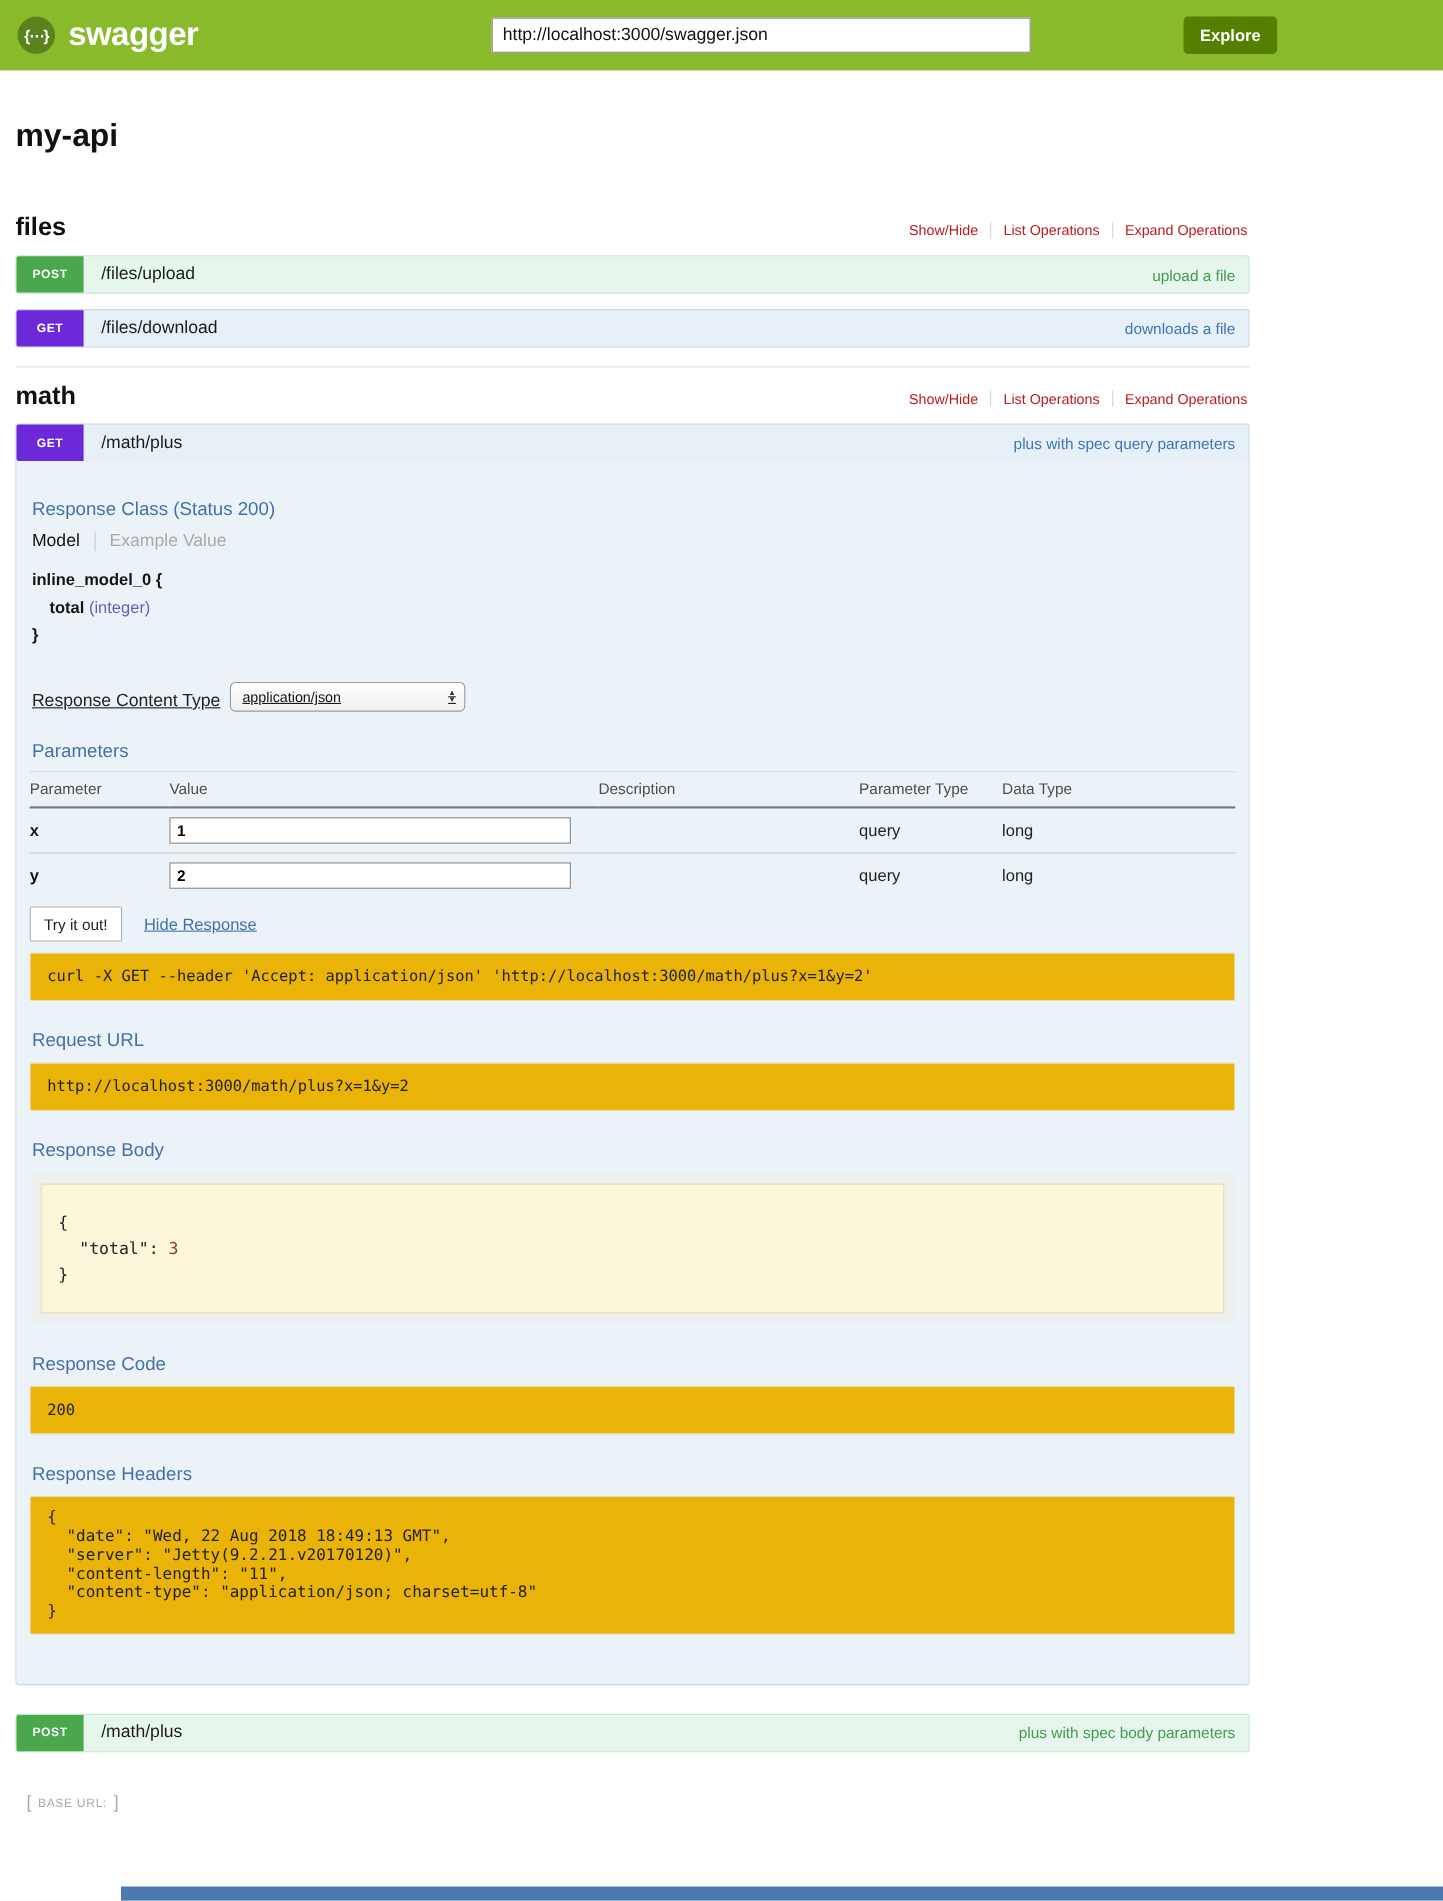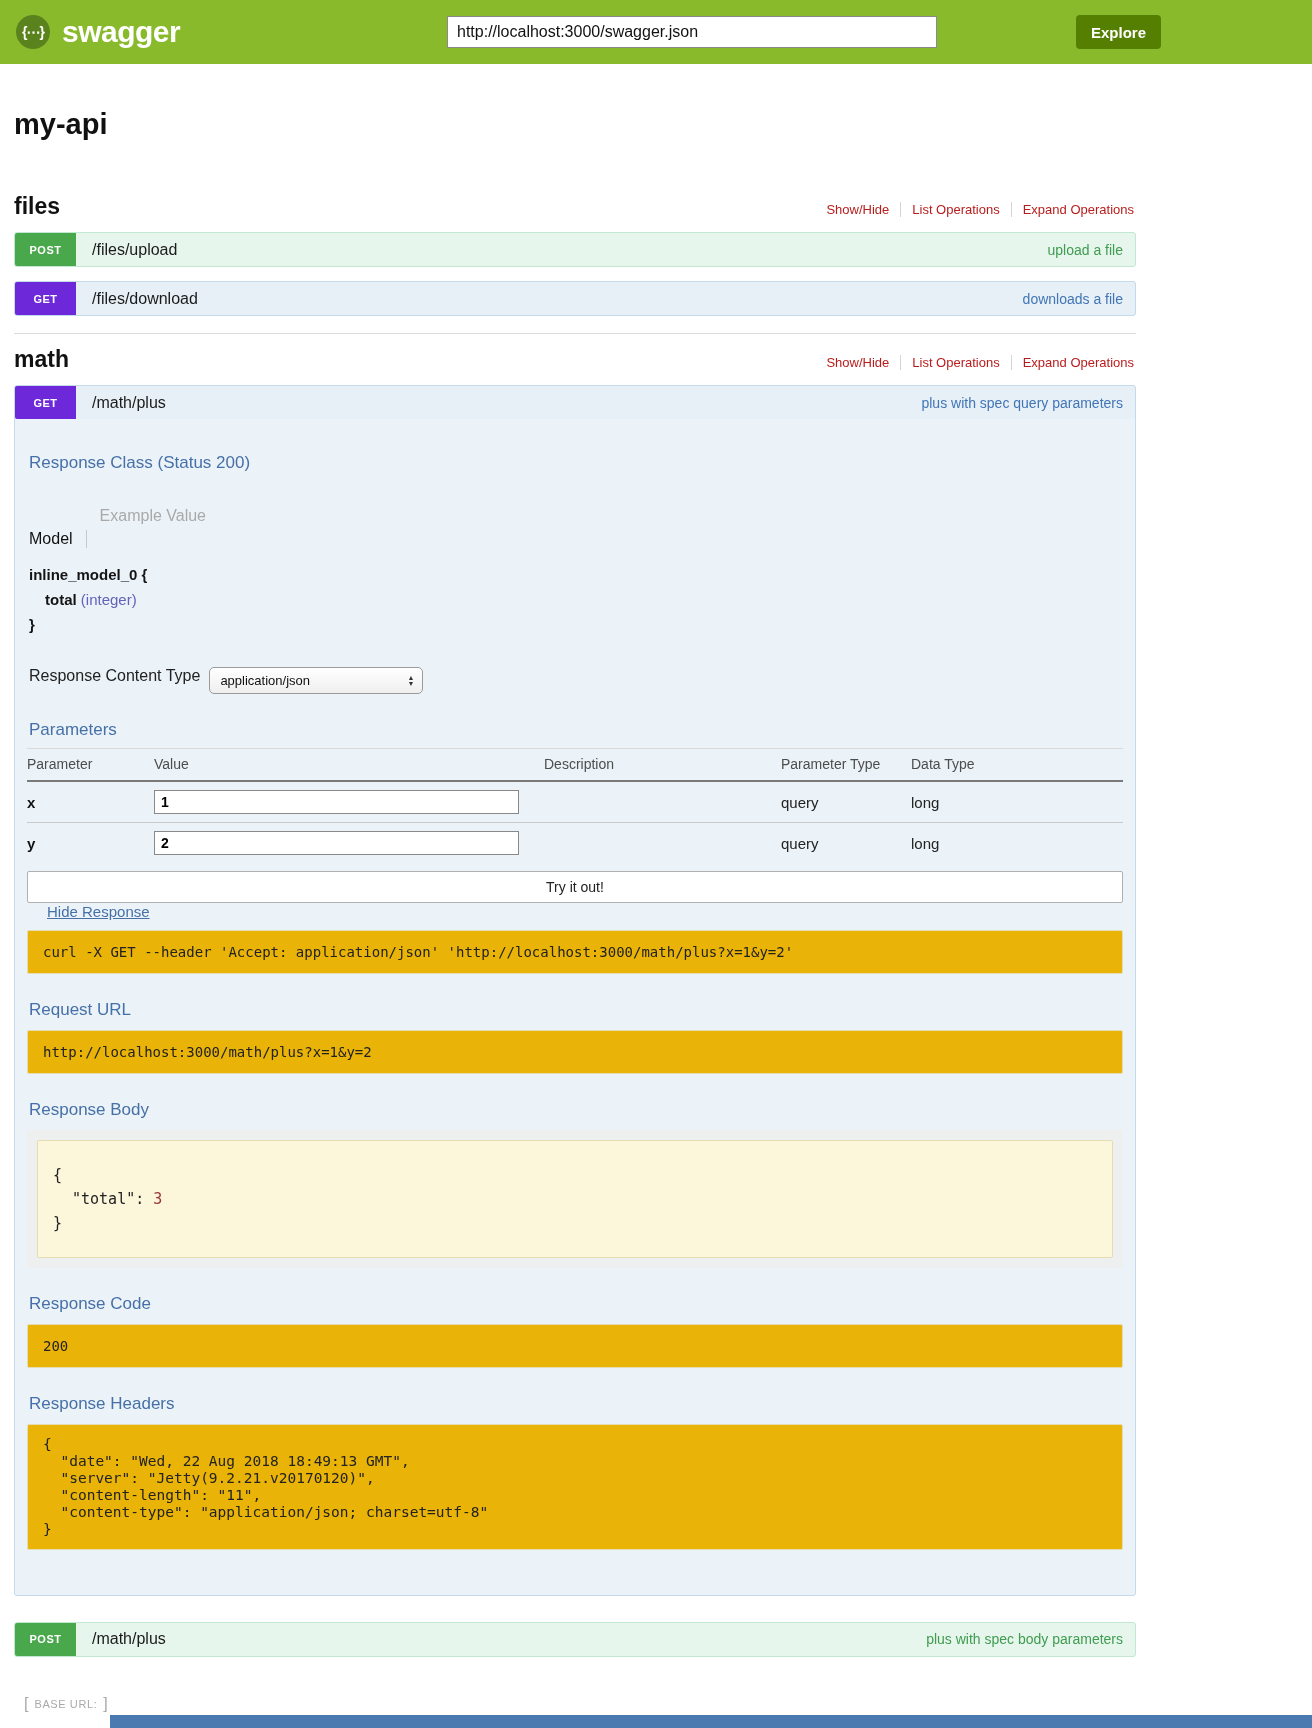--- a/index.html
+++ b/index.html
@@ -67,31 +67,31 @@
   .op-summary.blue  { color:#4175b5; }
 
   
   .op.expanded { background:#e7f0f7; }
   .op-content { background:#ebf3f9; padding:34px 12px 30px 12px; border-radius:0 0 3px 3px; }
 
   h3.blue-heading { color:#4670a7; font-size:17px; font-weight:normal; margin:26px 0 0 2px; }
   h3.blue-heading.first { margin-top:0; }
 
   .tabs { display:flex; margin:10px 0 0 2px; font-size:16px; align-items:center; }
-  .tab-model { color:#111; padding-right:13px; border-right:1px solid #c9c9c9; cursor:pointer;margin-top:47px; }
+  .tab-model { color:#111; padding-right:13px; border-right:1px solid #c9c9c9; cursor:pointer; }
   .tab-example { color:#a9a9a9; padding-left:13px; cursor:pointer; }
 
   .model-snippet { margin:14px 0 0 2px; font-size:15px; line-height:25px; color:#141414; }
   .model-snippet .model-name { font-weight:bold; }
   .model-snippet .prop-line { padding-left:16px; }
   .model-snippet .prop-name { font-weight:bold; }
   .model-snippet .prop-type { color:#6262b8; }
   .model-snippet .brace { font-weight:bold; }
 
-  .rct-row { display:flex; align-items:flex-start; margin:30px 0 0 2px; }
+  .rct-row { display:flex; align-items:flex-end; margin:30px 0 0 2px;text-decoration:underline; }
   .rct-label { font-size:16px; color:#222; margin-right:9px; }
   .fake-select {
     width:214px; height:27px; border:1px solid #9b9b9b; border-radius:5px;
     background:linear-gradient(#ffffff,#efefef);
     display:flex; align-items:center; padding:0 8px 0 10px; cursor:pointer;
   }
   .fake-select .sel-value { font-size:13px; color:#111; }
   .sel-arrows { margin-left:auto; display:flex; flex-direction:column; align-items:center; color:#333; }
   .sel-arrows span { font-size:7px; line-height:6px; }
 
@@ -107,21 +107,21 @@
   th.col-desc,  td.param-desc  { width:237px; }
   th.col-ptype, td.param-ptype { width:130px; }
   td.param-name { font-weight:bold; color:#111; padding-left:7px; }
   th.col-param { padding-left:7px; }
   .param-input {
     width:365px; height:24px; border:1px solid #898989; background:#fff;
     font-size:14px; font-weight:bold; padding:1px 6px; font-family:"Liberation Sans",sans-serif;
   }
   td.param-ptype, td.param-dtype { font-size:15px; color:#222; }
 
-  .actions-row { display:flex; margin:8px 0 0 0;flex-direction:column; }
+  .actions-row { display:flex; align-items:center; margin:8px 0 0 0; }
   .try-btn {
     background:#fff; border:1px solid #b0b0b0; border-radius:2px;
     font-size:14px; color:#222; padding:7px 12px; cursor:pointer;
     font-family:"Liberation Sans",sans-serif;
   }
   .hide-link { margin-left:20px; color:#4670a7; text-decoration:underline; font-size:15px; cursor:pointer; }
 
   .code-block {
     background:#eab308; border:1px solid #e6dcb4; border-radius:2px;
     margin-top:10px; padding:13px 15px;

